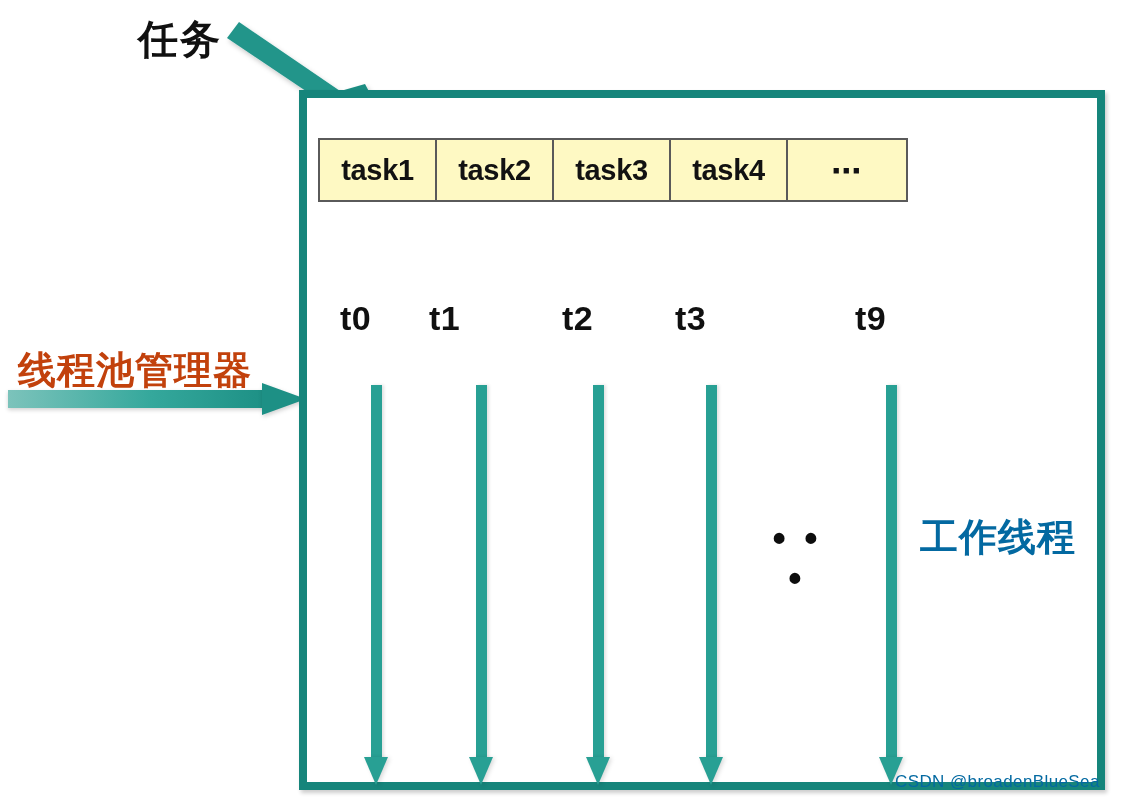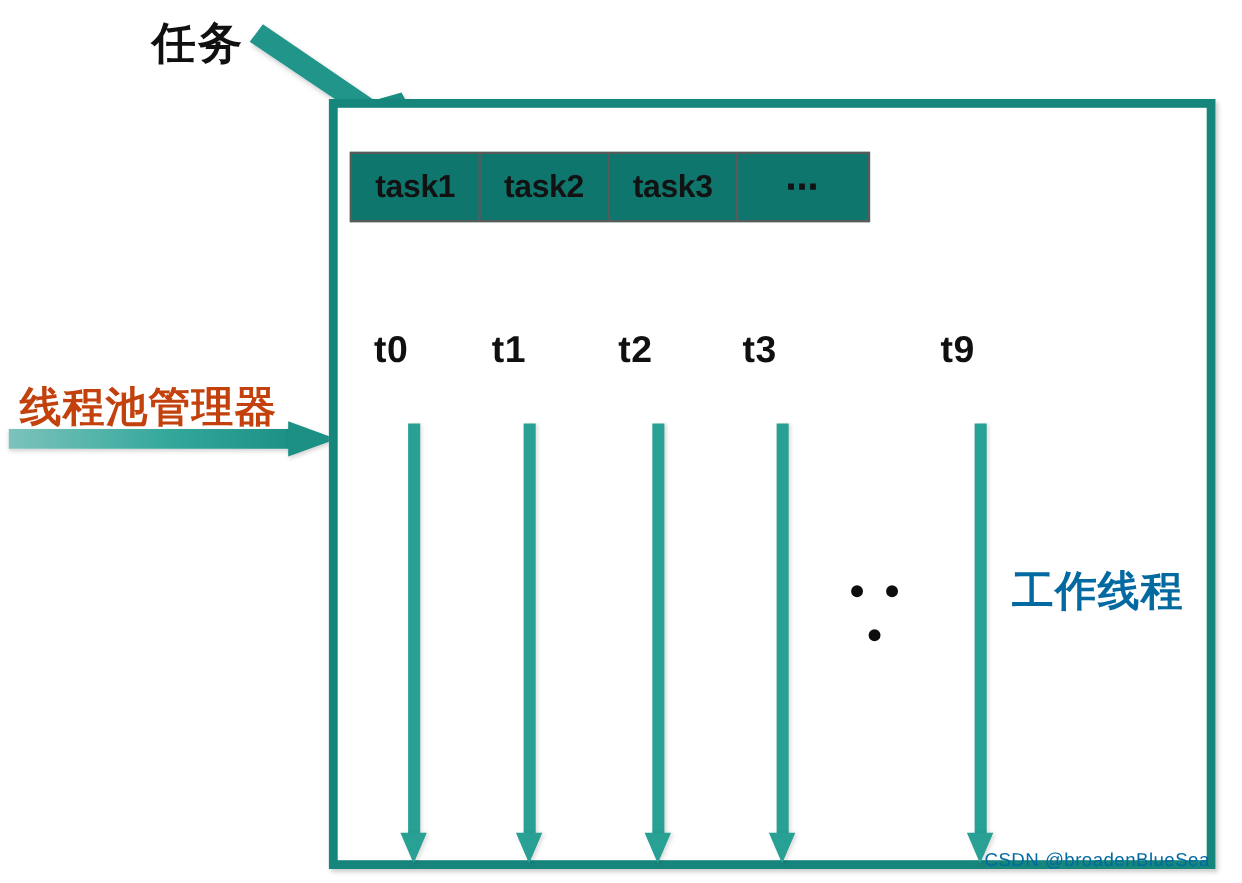--- a/index.html
+++ b/index.html
@@ -33,21 +33,21 @@
 
   
   .task-queue {
     position: absolute;
     left: 318px;
     top: 138px;
     height: 64px;
     display: flex;
     box-sizing: border-box;
     border: 2px solid #5a5a5a;
-    background: #0f766e;
+    background: #fef9c3;
   }
   .task-cell {
     width: 117px;
     height: 100%;
     box-sizing: border-box;
     border-right: 2px solid #5a5a5a;
     display: flex;
     align-items: center;
     justify-content: center;
     font-size: 29px;
@@ -225,25 +225,26 @@
     <div class="shaft"></div>
     <div class="head"></div>
   </div>
 
   <div class="pool-box"></div>
 
   <div class="task-queue">
     <div class="task-cell">task1</div>
     <div class="task-cell">task2</div>
     <div class="task-cell">task3</div>
+    <div class="task-cell">task4</div>
     <div class="task-cell">⋯</div>
   </div>
 
   <div class="thread-label" style="left:340px">t0</div>
-  <div class="thread-label" style="left:447px">t1</div>
+  <div class="thread-label" style="left:429px">t1</div>
   <div class="thread-label" style="left:562px">t2</div>
   <div class="thread-label" style="left:675px">t3</div>
   <div class="thread-label" style="left:855px">t9</div>
 
   <div class="worker-arrow" style="left:364px">
     <div class="shaft"></div>
     <div class="head"></div>
   </div>
   <div class="worker-arrow" style="left:469px">
     <div class="shaft"></div>

